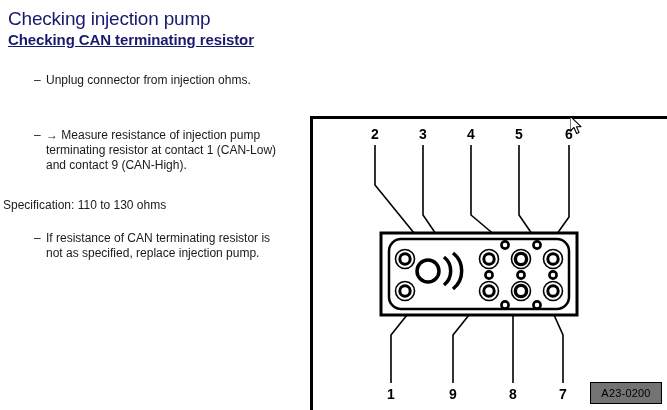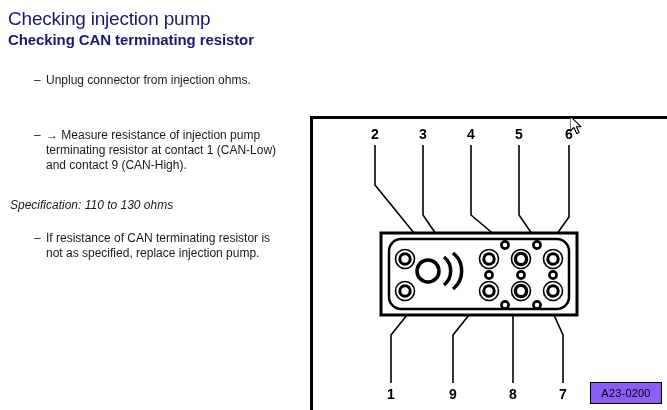--- a/index.html
+++ b/index.html
@@ -29,20 +29,21 @@
   }
   #page-subtitle {
     position: absolute;
     left: 8px;
     top: 31px;
     font-size: 15px;
     font-weight: bold;
     color: #191970;
     letter-spacing: -0.1px;
     white-space: nowrap;
+    text-decoration: underline;
   }
 
   
   .body-block {
     position: absolute;
     font-size: 12px;
     line-height: 15px;
     color: #1a1a1a;
   }
   .bullet-row {
@@ -52,21 +53,21 @@
   .bullet-dash {
     width: 12px;
     flex: 0 0 12px;
   }
   .bullet-text {
     flex: 1 1 auto;
   }
 
   #step-unplug   { left: 34px; top: 73px;  width: 260px; }
   #step-measure  { left: 34px; top: 128px; width: 250px; }
-  #spec-line     { left: 10px;  top: 198px; width: 290px; font-style: italic; }
+  #spec-line     { left: 3px;  top: 198px; width: 290px; }
   #step-replace  { left: 34px; top: 231px; width: 250px; }
 
   
   #figure-panel {
     position: absolute;
     left: 310px;
     top: 116px;
     width: 357px;
     height: 294px;
     border-top: 3px solid #000;
@@ -82,21 +83,21 @@
   }
 
   
   #figure-id-box {
     position: absolute;
     left: 590px;
     top: 382px;
     width: 70px;
     height: 20px;
     border: 1px solid #000;
-    background: #8b5cf6;
+    background: #737373;
     font-size: 11px;
     display: flex;
     align-items: center;
     justify-content: center;
     letter-spacing: 0.2px;
   }
 
   
   #mouse-cursor {
     position: absolute;

